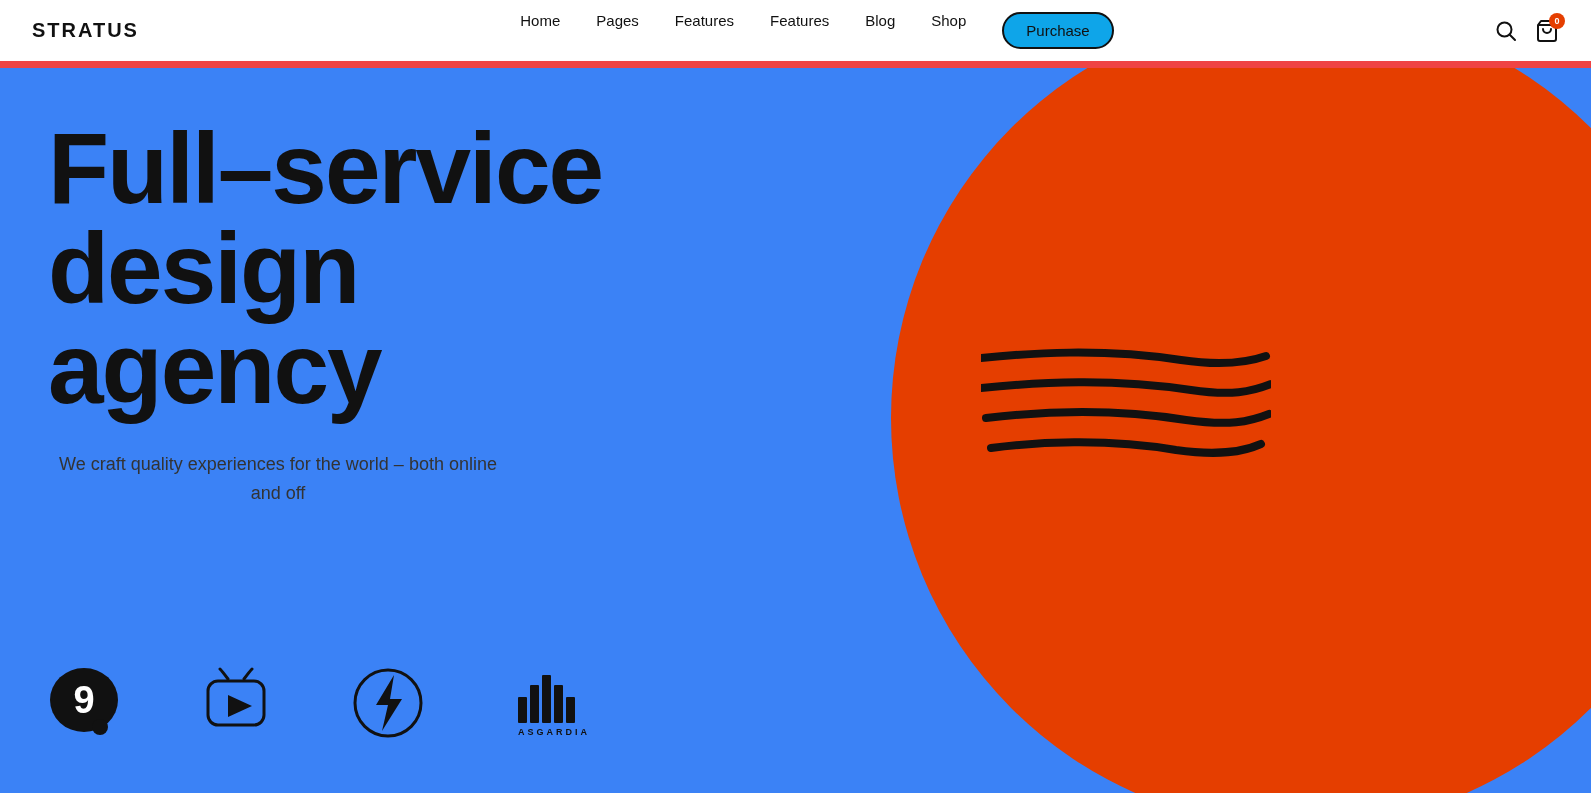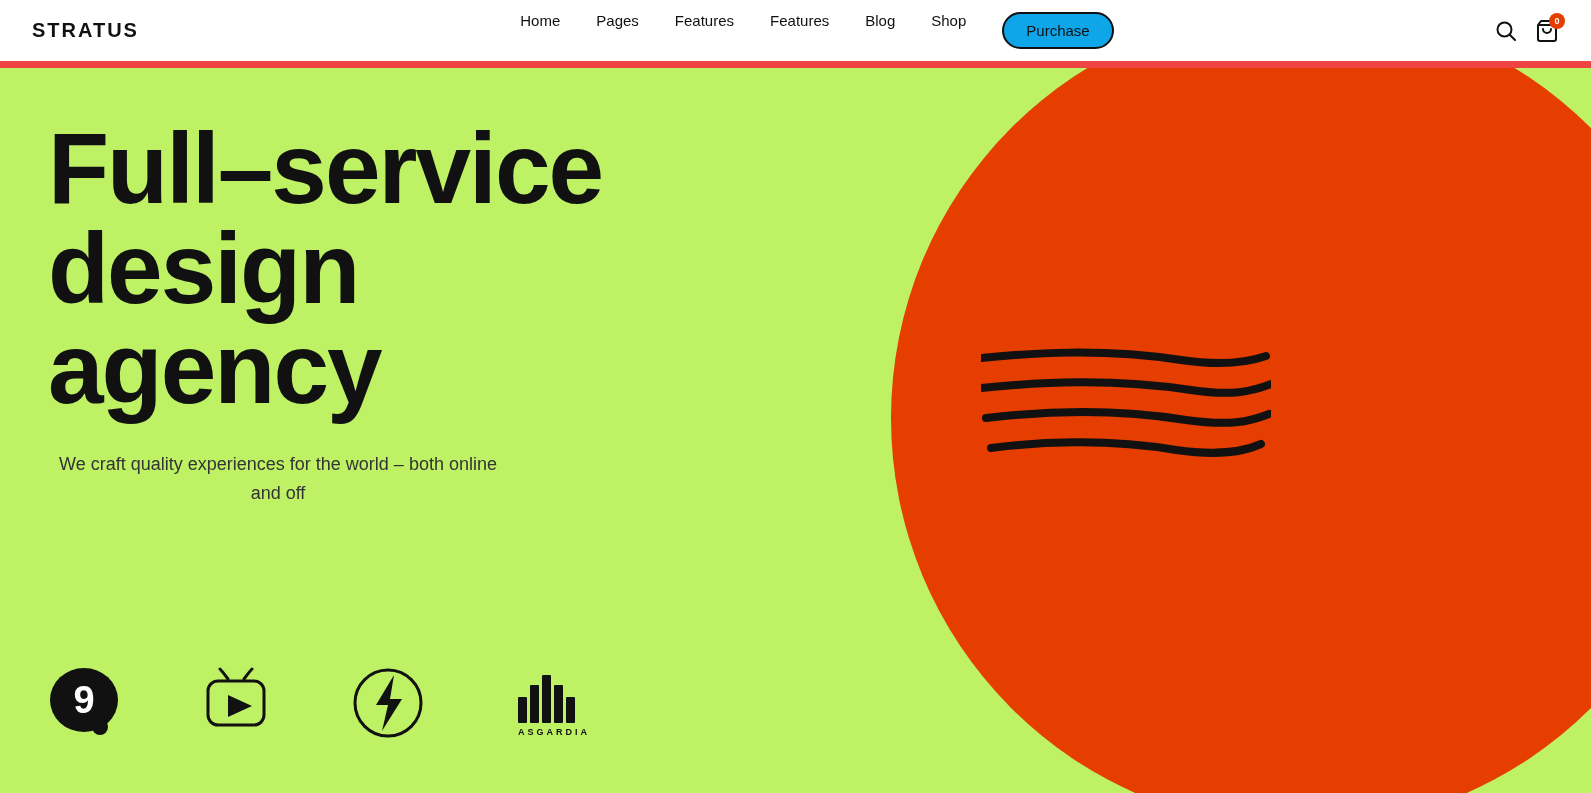--- a/index.html
+++ b/index.html
@@ -73,21 +73,21 @@
       border-radius: 50%;
       display: flex;
       align-items: center;
       justify-content: center;
     }
 
     
     .hero {
       margin-top: 68px;
       min-height: 725px;
-      background: #bef264;
+      background: #3b82f6;
       position: relative;
       overflow: hidden;
       display: flex;
       flex-direction: column;
       justify-content: flex-start;
       padding: 50px 48px 40px;
     }
 
     
     .orange-circle {

